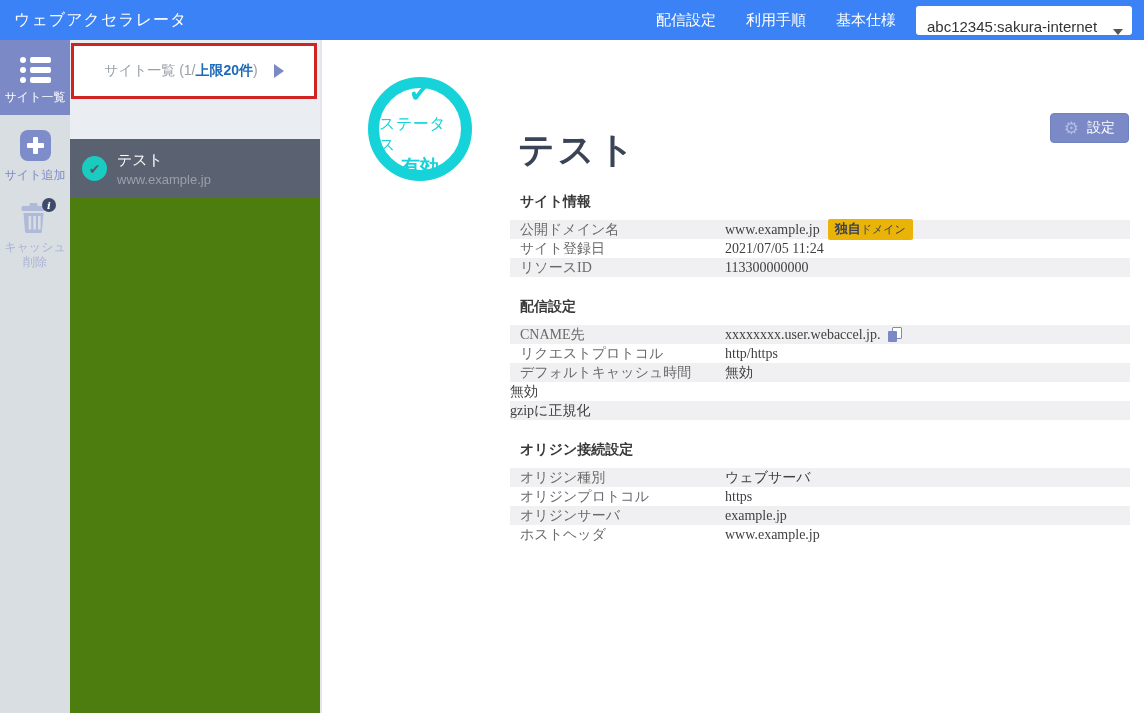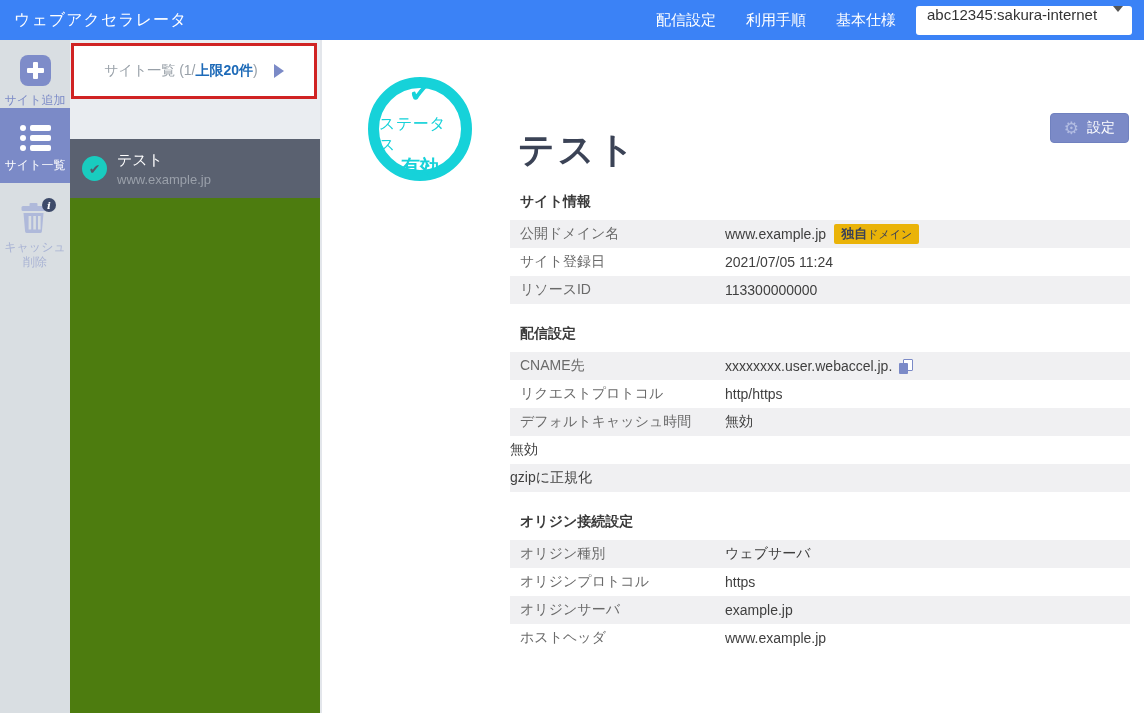--- a/index.html
+++ b/index.html
@@ -13,21 +13,21 @@
   
   .topbar {
     position:absolute; top:0; left:0; width:1144px; height:40px;
     background:#3b82f6; display:flex; align-items:center; z-index:5;
   }
   .app-title { color:#fff; font-size:16px; margin-left:14px; letter-spacing:1px; }
   .topnav { margin-left:auto; display:flex; align-items:center; gap:30px; }
   .navlink { color:#fff; font-size:15px; text-decoration:none; cursor:pointer; }
   .account {
     width:216px; height:29px; background:#fff; border-radius:3px;
-    margin-left:20px; margin-right:12px; display:flex; align-items:flex-start;
+    margin-left:20px; margin-right:12px; display:flex; align-items:flex-end;
     justify-content:space-between; padding:0 9px 0 11px; font-size:15px; color:#333;
     cursor:pointer;
   }
   .caret-down {
     width:0; height:0; border-left:5px solid transparent;
     border-right:5px solid transparent; border-top:6px solid #555;
   }
 
   
   .iconbar {
@@ -113,21 +113,21 @@
     position:absolute; right:15px; top:73px; height:30px;
     background:#7b8ac7; border:1px solid #7081bf; border-radius:4px;
     color:#fff; font-size:14px; font-family:inherit;
     display:flex; align-items:center; gap:8px; padding:0 13px; cursor:pointer;
   }
   .gear { color:#b2bce2; font-size:17px; line-height:1; }
 
   .tables { position:absolute; left:188px; top:153px; width:620px; }
   .tsection { margin-bottom:21px; }
   .sec-title { font-size:14px; font-weight:bold; color:#3a3a3a; margin:0 0 9px; padding-left:10px; }
-  .trow { height:28px; display:flex; align-items:center; font-size:14px; }
+  .trow { height:19px; display:flex; align-items:center; font-size:14px;font-family:Liberation Serif, serif; }
   .rows .trow:nth-child(odd) { background:#f0f0f2; }
   .tlabel { width:215px; padding-left:10px; color:#6a6a6a; flex-shrink:0; }
   .tvalue { color:#3f3f3f; display:flex; align-items:center; gap:5px; }
 
   .domain-badge {
     background:#eab308; border-radius:2px; padding:2px 7px 3px; margin-left:3px;
     color:#3a4157; line-height:1.1; white-space:nowrap;
   }
   .domain-badge .b-strong { font-weight:bold; font-size:13px; }
   .domain-badge .b-small { font-size:11px; }
@@ -152,41 +152,41 @@
     <a class="navlink">利用手順</a>
     <a class="navlink">基本仕様</a>
   </nav>
   <div class="account">
     <span>abc12345:sakura-internet</span>
     <span class="caret-down"></span>
   </div>
 </header>
 
 <aside class="iconbar">
-  <div class="ib-item ib-item-add">
-    <div class="plus-icon"></div>
-    <div class="ib-label">サイト追加</div>
-  </div>
-
   <div class="ib-item active">
     <div class="list-icon">
       <div class="li-row">
           <span class="li-dot"></span>
           <span class="li-bar"></span>
         </div>
       <div class="li-row">
           <span class="li-dot"></span>
           <span class="li-bar"></span>
         </div>
       <div class="li-row">
           <span class="li-dot"></span>
           <span class="li-bar"></span>
         </div>
     </div>
     <div class="ib-label">サイト一覧</div>
+  </div>
+
+  <div class="ib-item ib-item-add">
+    <div class="plus-icon"></div>
+    <div class="ib-label">サイト追加</div>
   </div>
 
   <div class="ib-item ib-item-trash">
     <div class="trash-wrap">
       <svg width="27" height="31" viewBox="0 0 27 31">
         <rect x="9.5" y="0" width="8" height="4" rx="1" fill="#afb9da"></rect>
         <rect x="1.5" y="3" width="24" height="5" rx="1.5" fill="#afb9da"></rect>
         <path d="M3.5 10 h20 l-1.6 18.4 a1.9 1.9 0 0 1 -1.9 1.6 H7 a1.9 1.9 0 0 1 -1.9 -1.6 Z" fill="#afb9da"></path>
         <rect x="8.6" y="13" width="2.6" height="13.5" fill="#d9dee2"></rect>
         <rect x="13.3" y="13" width="2.6" height="13.5" fill="#d9dee2"></rect>

